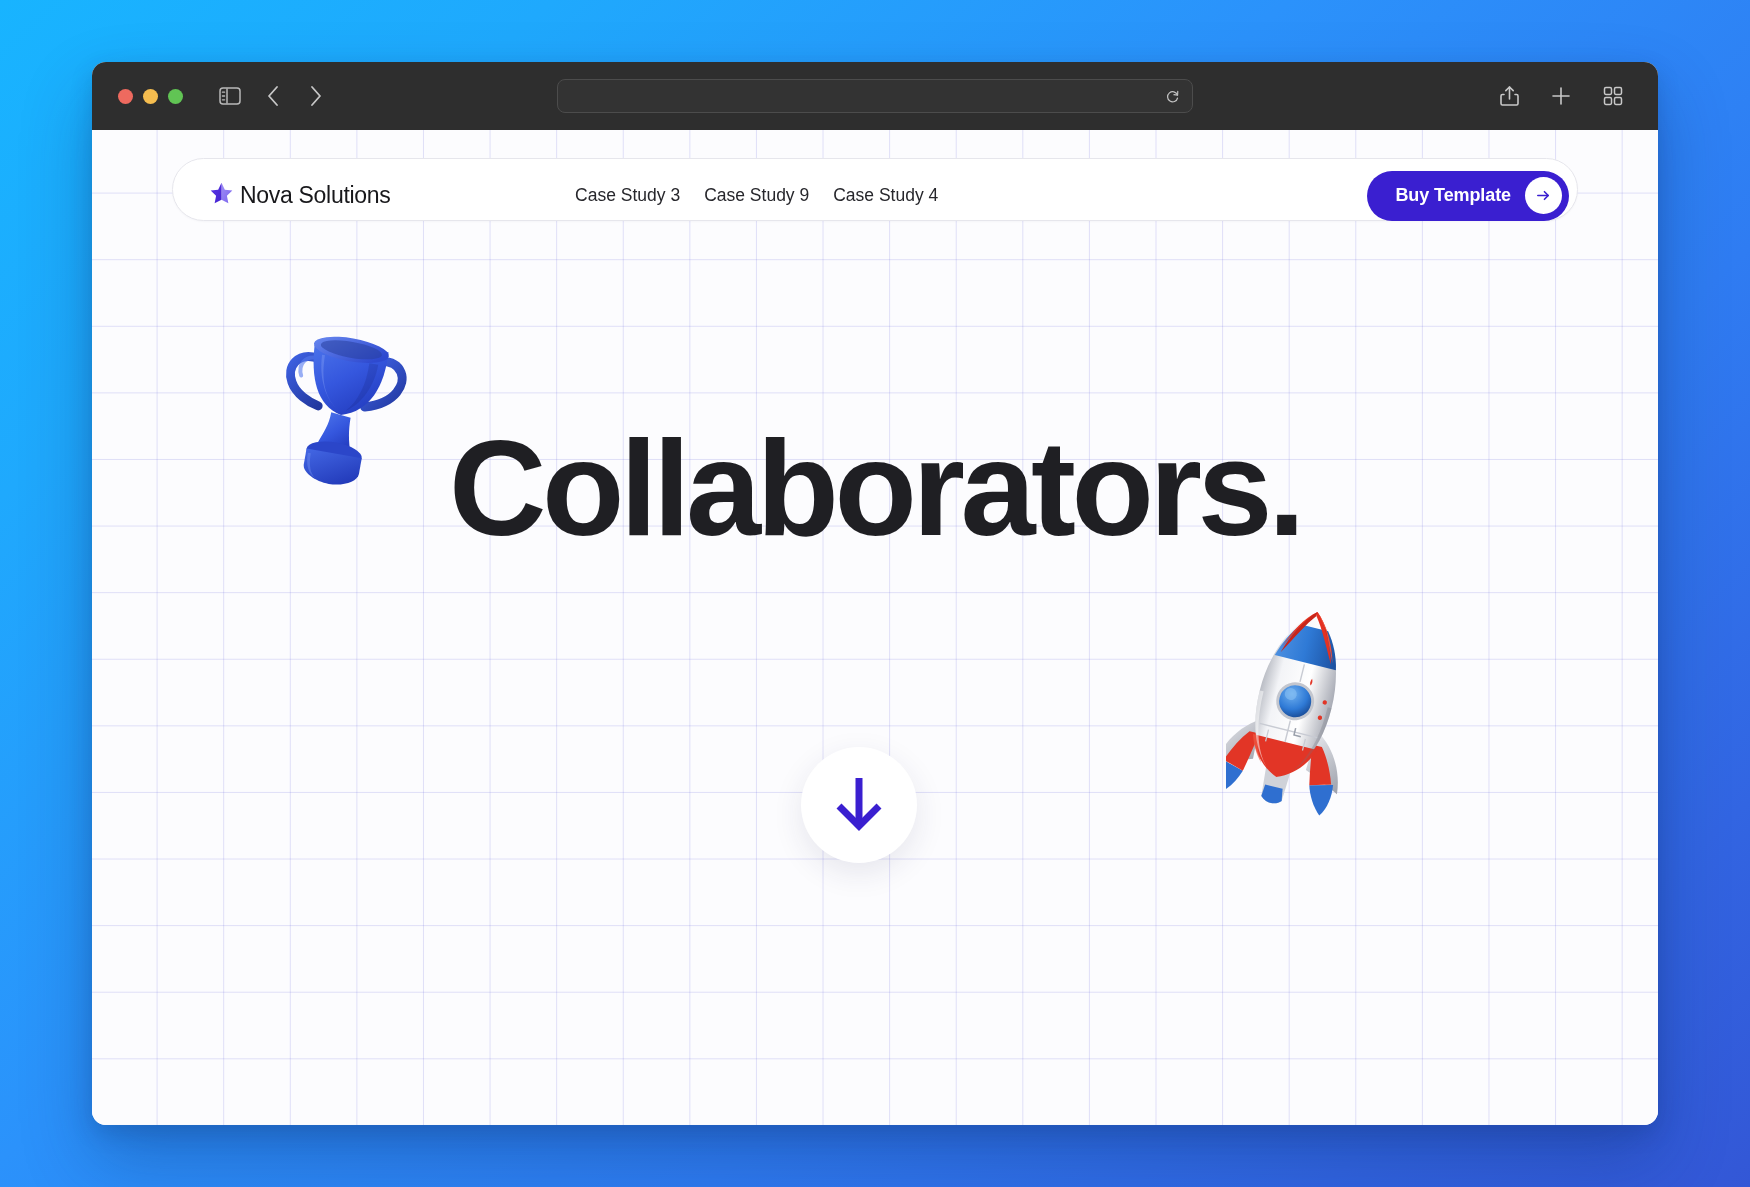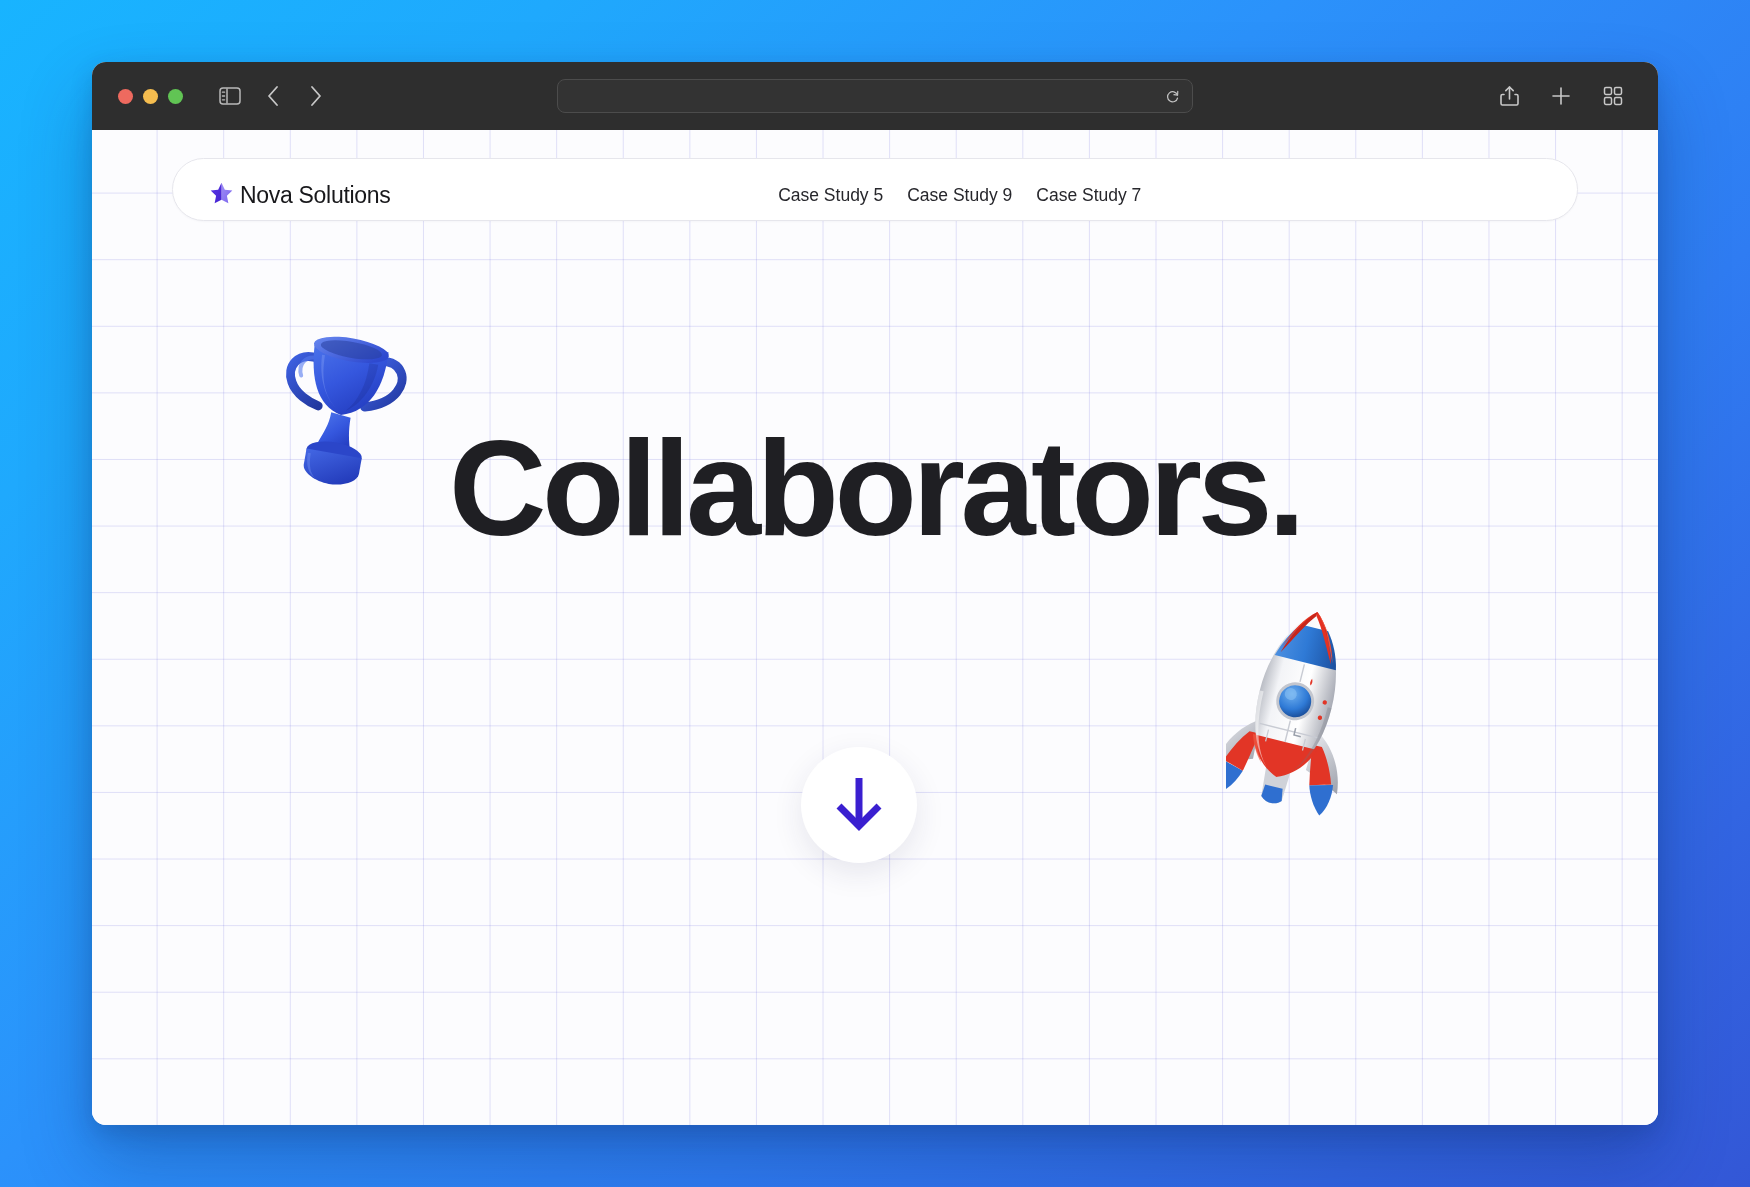--- a/index.html
+++ b/index.html
@@ -346,25 +346,34 @@
               </linearGradient>
             </defs>
             <path d="M12 1.6 L15.2 8.3 L22.4 9.2 L17.2 14.2 L18.6 21.4 L12 17.9 Z" fill="url(#starA)"></path>
             <path d="M12 1.6 L8.8 8.3 L1.6 9.2 L6.8 14.2 L5.4 21.4 L12 17.9 Z" fill="url(#starB)"></path>
           </svg>
         </span>
         <span class="brand-name">Nova Solutions</span>
       </div>
 
       <nav class="nav-links">
-        <a class="nav-link">Case Study 5</a>
+        <a class="nav-link">Case Study 3</a>
         <a class="nav-link">Case Study 9</a>
-        <a class="nav-link">Case Study 7</a>
+        <a class="nav-link">Case Study 4</a>
       </nav>
 
+      <button class="buy-btn">
+        <span class="buy-btn-label">Buy Template</span>
+        <span class="buy-btn-arrow">
+          <svg width="17" height="17" viewBox="0 0 18 18" fill="none">
+            <line x1="3" y1="9" x2="14" y2="9" stroke="#3a1fd0" stroke-width="1.7" stroke-linecap="round"></line>
+            <path d="M10 5 L14 9 L10 13" stroke="#3a1fd0" stroke-width="1.7" stroke-linecap="round" stroke-linejoin="round"></path>
+          </svg>
+        </span>
+      </button>
     </div>
 
     <div class="trophy">
       <svg viewBox="0 0 150 175" fill="none">
         <defs>
           <linearGradient id="cupG" x1="0.1" y1="0" x2="0.95" y2="1">
             <stop offset="0%" stop-color="#4a72ea"></stop>
             <stop offset="45%" stop-color="#3557de"></stop>
             <stop offset="100%" stop-color="#1f36b8"></stop>
           </linearGradient>

